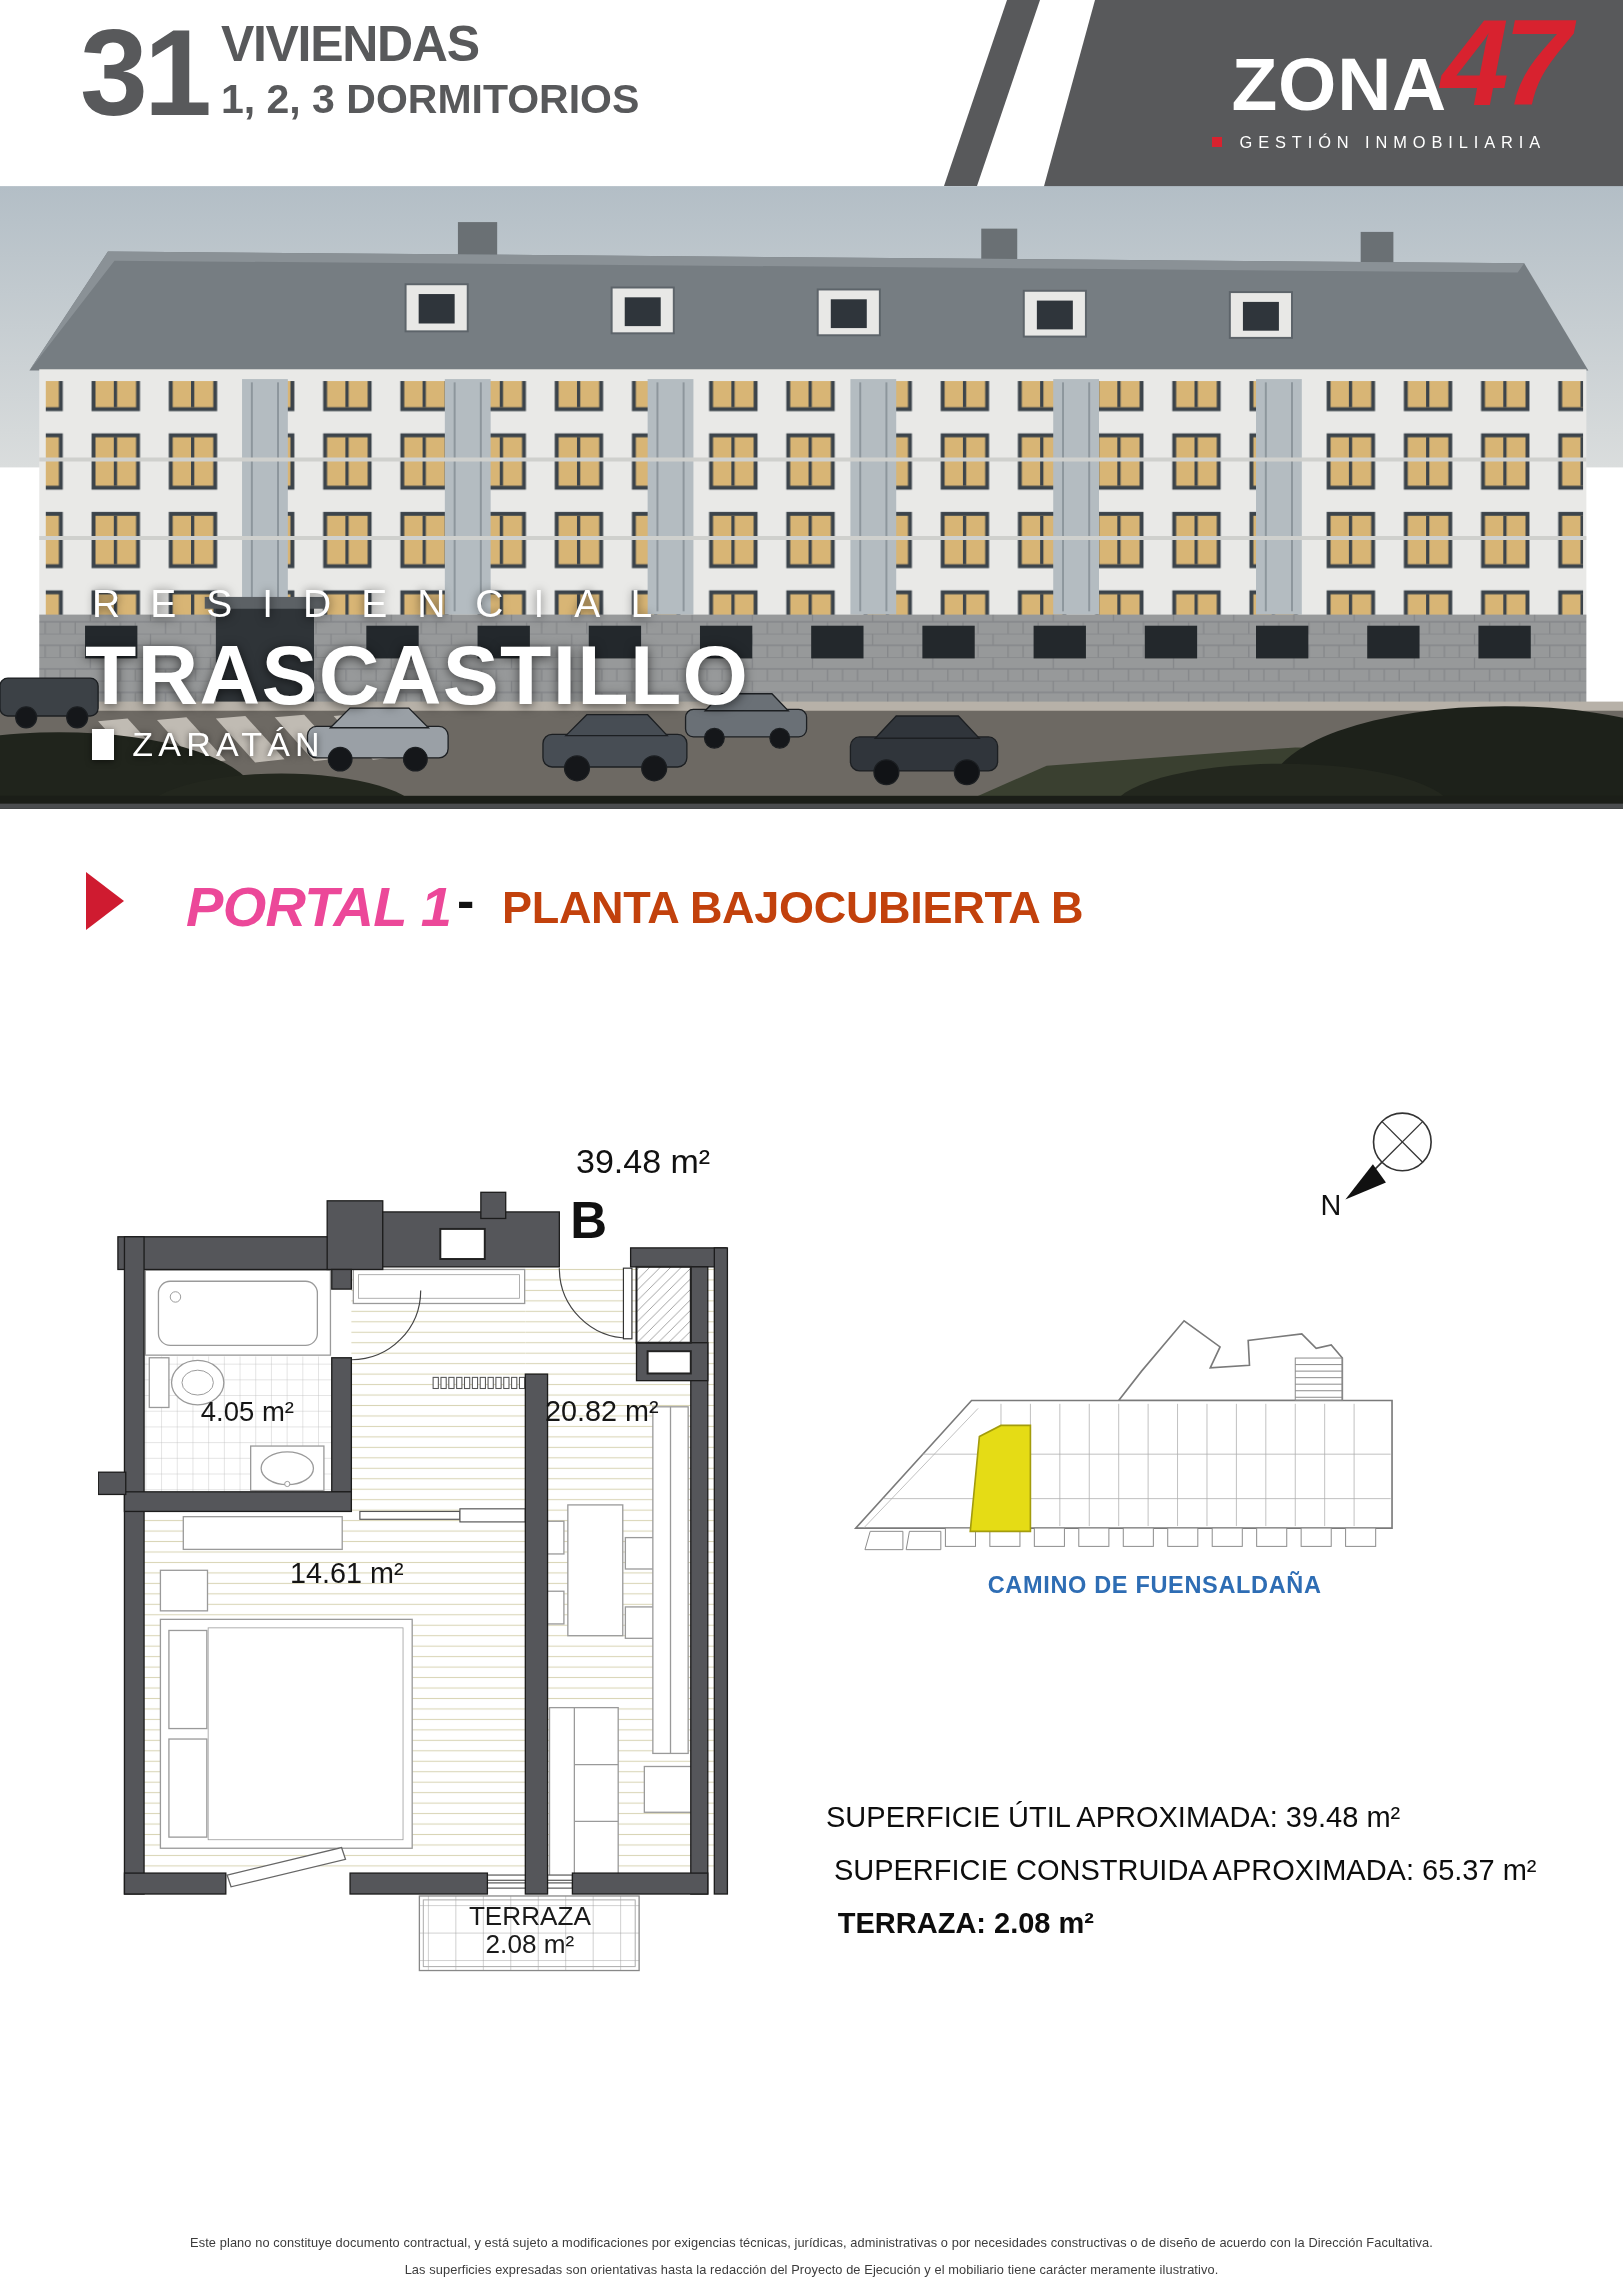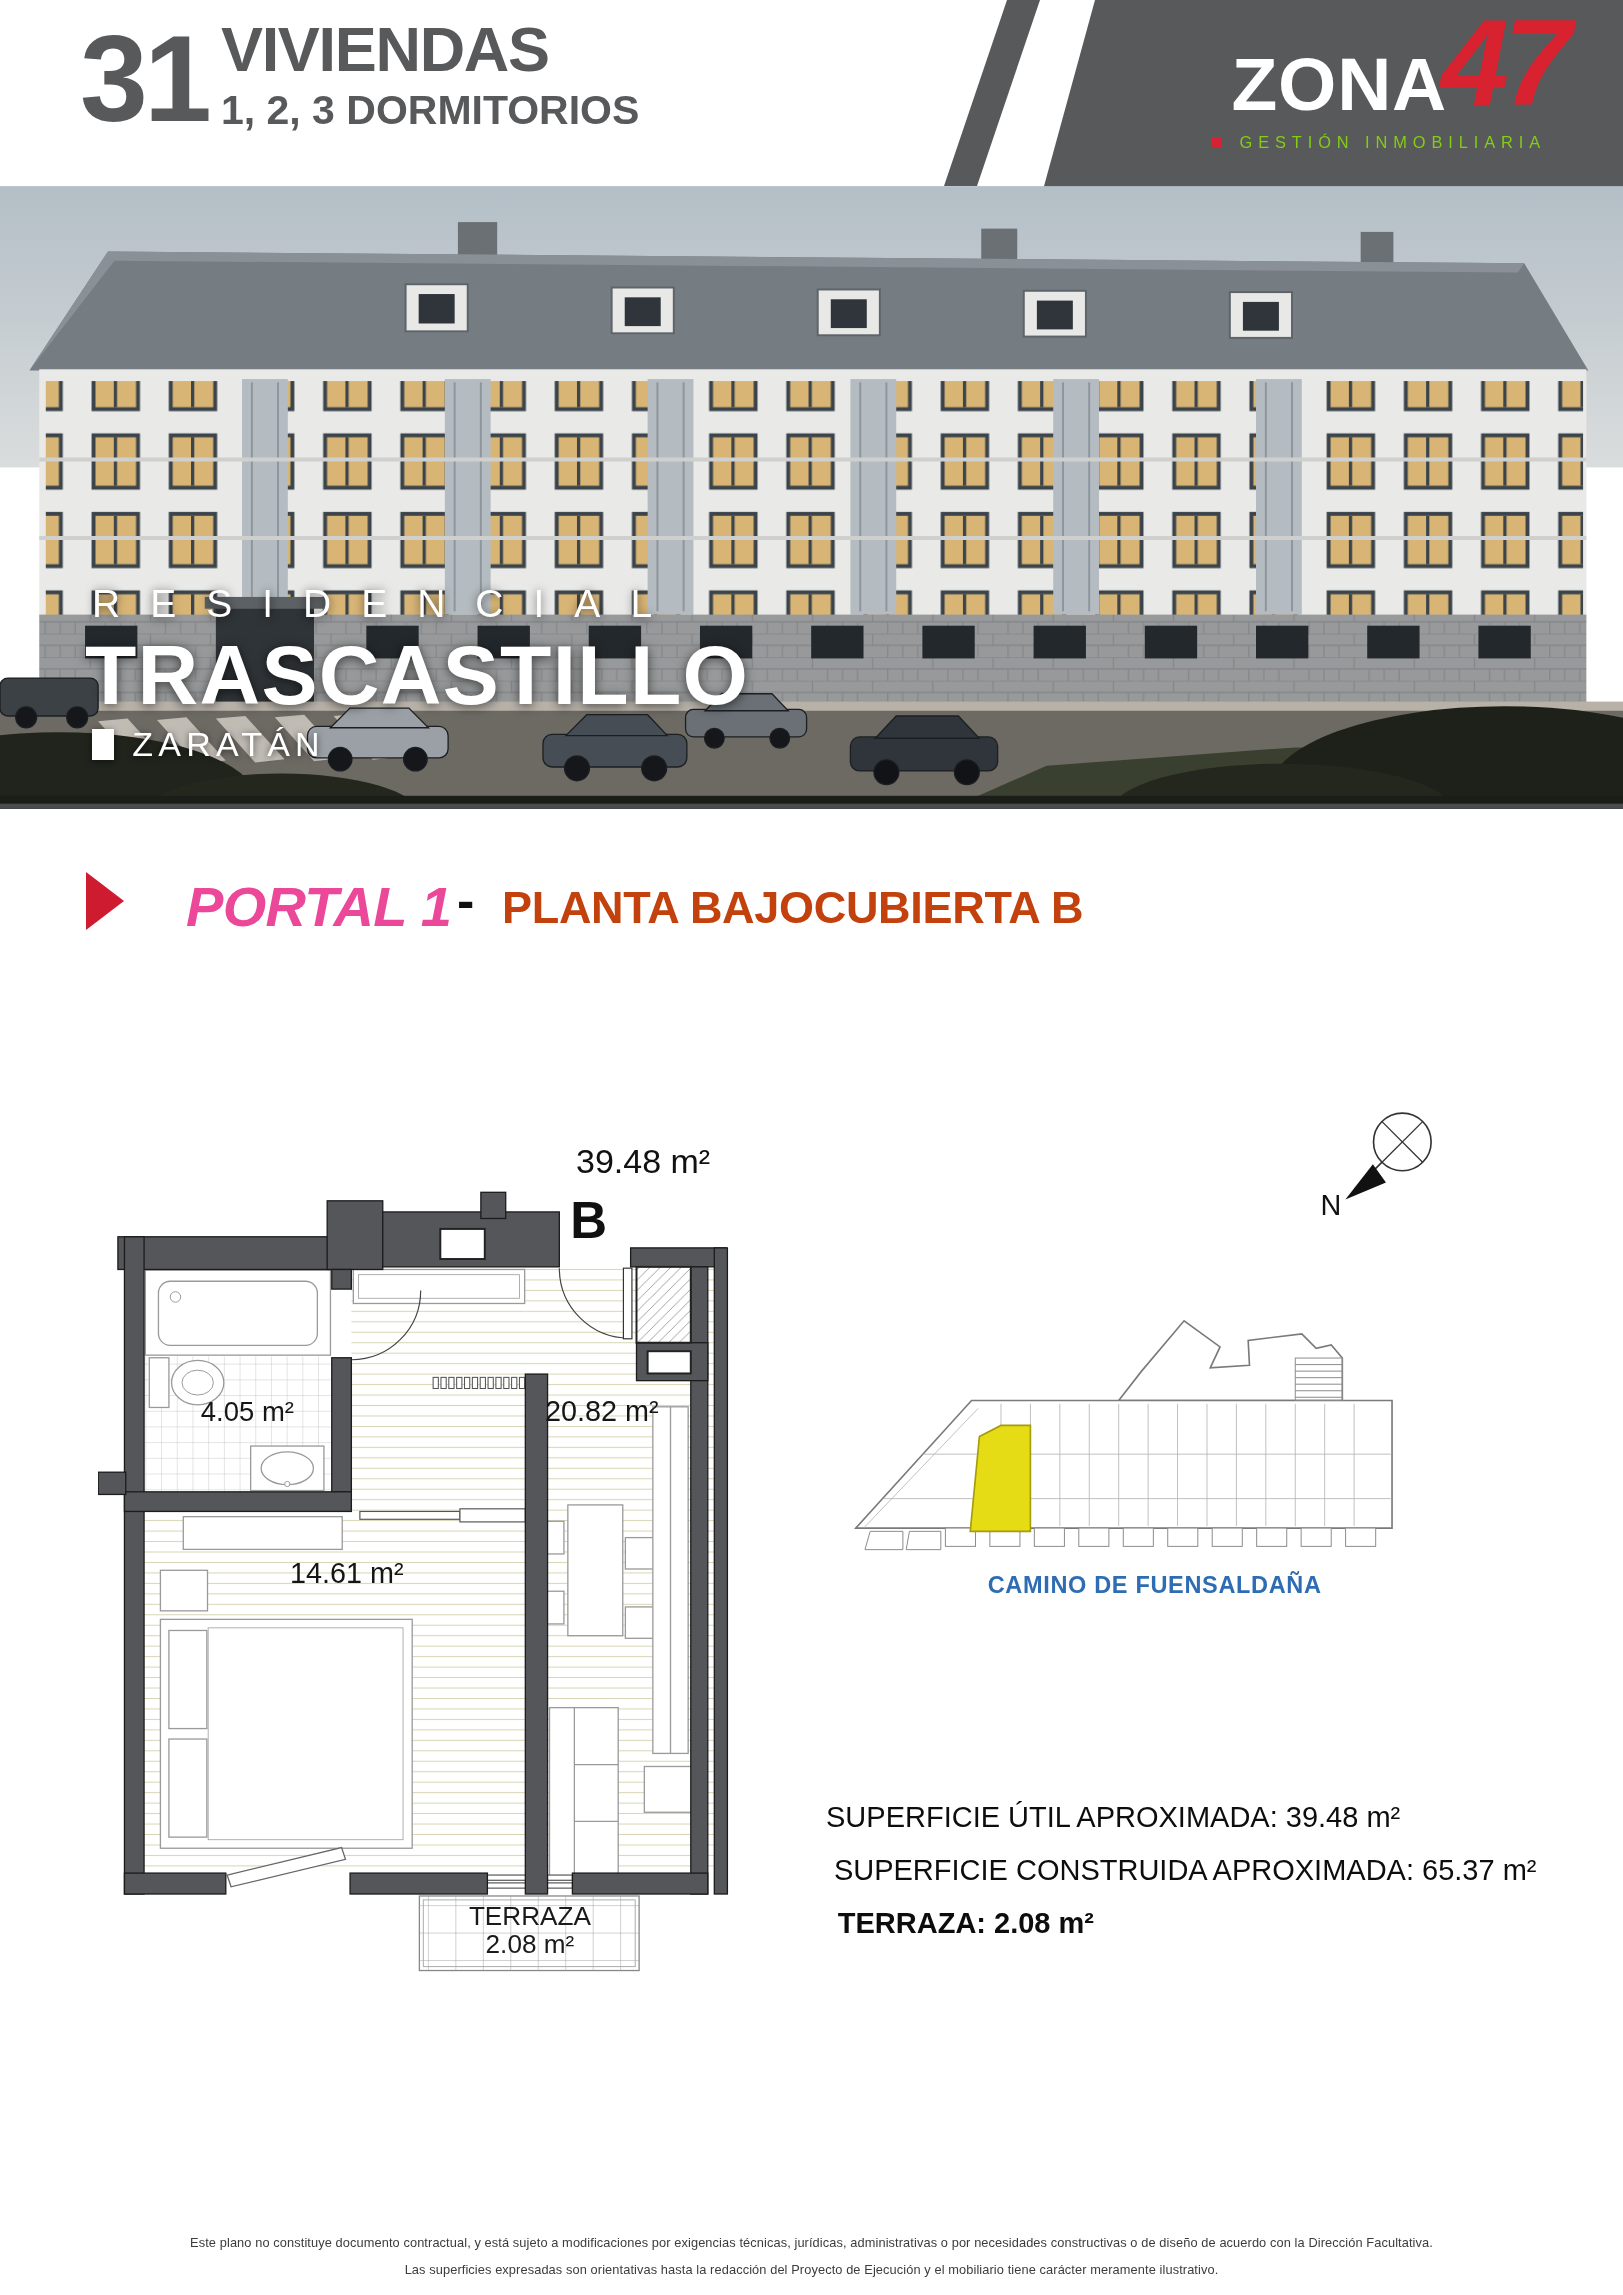--- a/index.html
+++ b/index.html
@@ -4,32 +4,32 @@
 <style>
   html,body{margin:0;padding:0;background:#e8e8e8;}
   .page{position:relative;width:1623px;height:2295px;background:#ffffff;overflow:hidden;
         font-family:"Liberation Sans",sans-serif;}
   .abs{position:absolute;}
 
   
   .units{position:absolute;left:80px;top:23px;display:flex;align-items:center;color:#58595b;}
   .units-num{font-size:122px;font-weight:700;line-height:0.82;letter-spacing:-3.9px;}
   .units-text{display:flex;flex-direction:column;margin-left:13px;}
-  .units-label{font-size:63px;font-weight:700;line-height:0.85;letter-spacing:-1.3px;}
+  .units-label{font-size:50px;font-weight:700;line-height:0.85;letter-spacing:-1.3px;}
   .units-sub{font-size:41px;font-weight:700;margin-top:10.5px;letter-spacing:0px;}
   .hdr-stripe{position:absolute;left:944px;top:0;width:96px;height:186px;background:#58595b;
               clip-path:polygon(63px 0,96px 0,33px 100%,0 100%);}
   .hdr-block{position:absolute;left:1032px;top:0;width:592px;height:230px;background:#58595b;
              clip-path:polygon(63px 0,100% 0,100% 100%,0 100%);}
   .logo{position:absolute;left:180px;top:0;width:366px;height:186px;}
   .logo-zona{position:absolute;left:19.6px;top:41px;font-size:75px;font-weight:700;color:#ffffff;letter-spacing:0.7px;}
   .logo-47{position:absolute;left:217px;top:9.2px;font-size:122px;font-weight:700;font-style:italic;
            color:#d8222f;line-height:0.9;letter-spacing:-5.2px;margin-left:12px;}
   .logo-square{position:absolute;left:0px;top:137px;width:9.8px;height:9.8px;background:#d8222f;}
-  .logo-tagline{position:absolute;left:27.5px;top:133px;font-size:16.4px;color:#84cc16;letter-spacing:5.9px;font-weight:400;}
+  .logo-tagline{position:absolute;left:27.5px;top:133px;font-size:16.4px;color:#ffffff;letter-spacing:5.9px;font-weight:400;}
 
   
   .hero-pre{position:absolute;left:92px;top:582px;font-size:39px;color:#fff;letter-spacing:30px;
             text-shadow:0 1.3px 9.2px rgba(0,0,0,.6);}
   .hero-title{position:absolute;left:85px;top:627px;font-size:84px;font-weight:700;color:#fff;
               letter-spacing:1.3px;text-shadow:0 2px 10.5px rgba(0,0,0,.6);}
   .hero-loc{position:absolute;left:92px;top:725px;display:flex;align-items:center;}
   .hero-loc-square{width:22px;height:31px;background:#fff;margin-right:18.3px;box-shadow:0 1.3px 6.5px rgba(0,0,0,.5);}
   .hero-loc-text{font-size:34px;color:#fff;letter-spacing:5.2px;text-shadow:0 1.3px 7.9px rgba(0,0,0,.6);}
 

